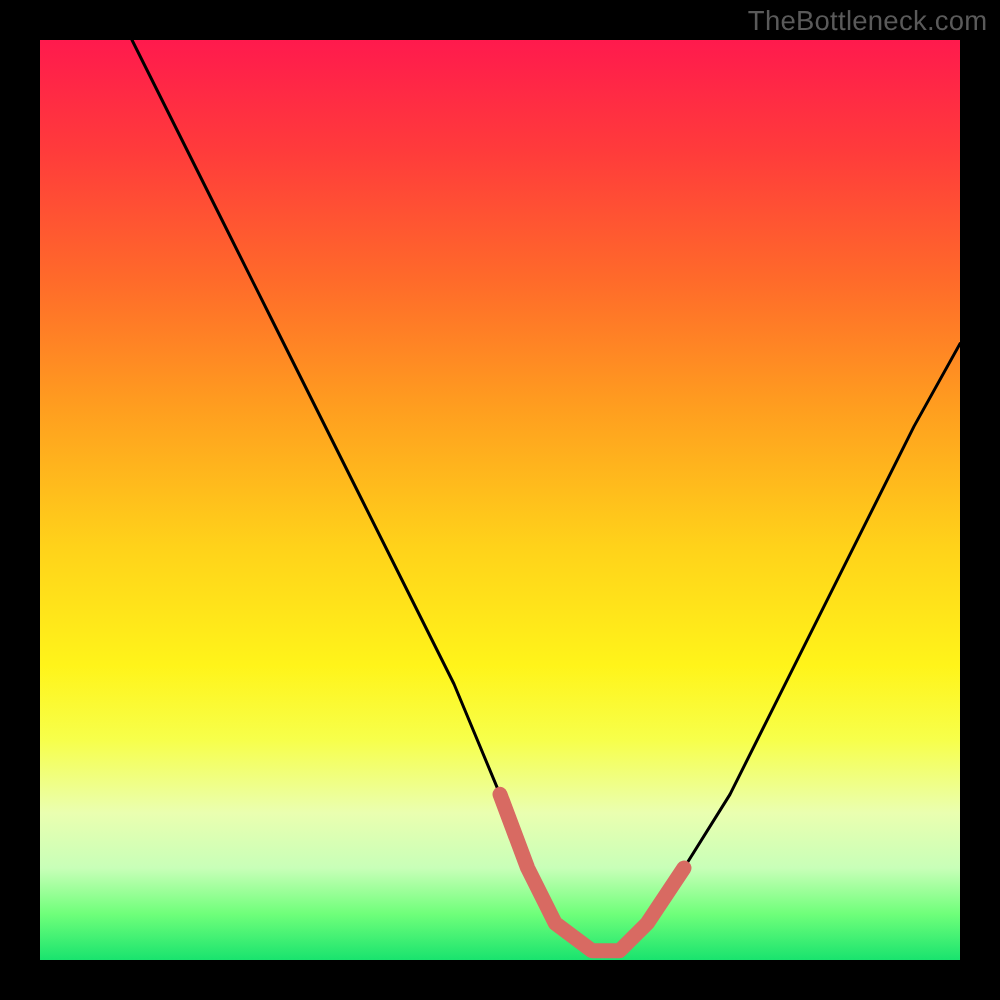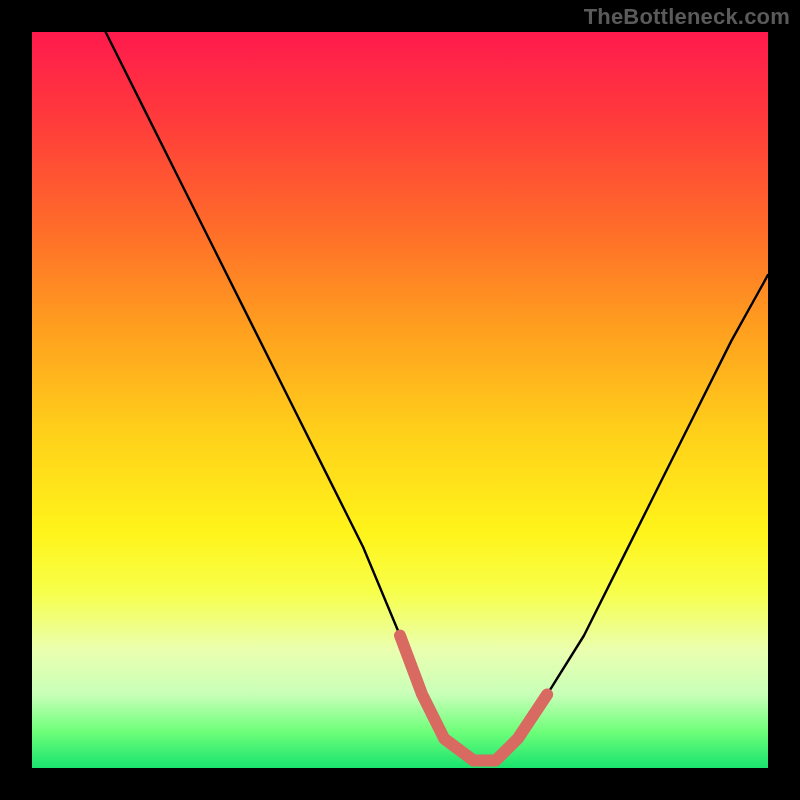--- a/index.html
+++ b/index.html
@@ -39,21 +39,21 @@
       #6fff7a 95%,
       #19e36e 100%
     );
   }
   .watermark {
     position: absolute;
     top: 4px;
     right: 10px;
     color: #5a5a5a;
     font-size: 22px;
-    font-weight: 700;
+    font-weight: 400;
     letter-spacing: 0.2px;
     pointer-events: none;
   }
   svg.curve {
     position: absolute;
     left: 0;
     top: 0;
     width: 736px;
     height: 736px;
     pointer-events: none;

